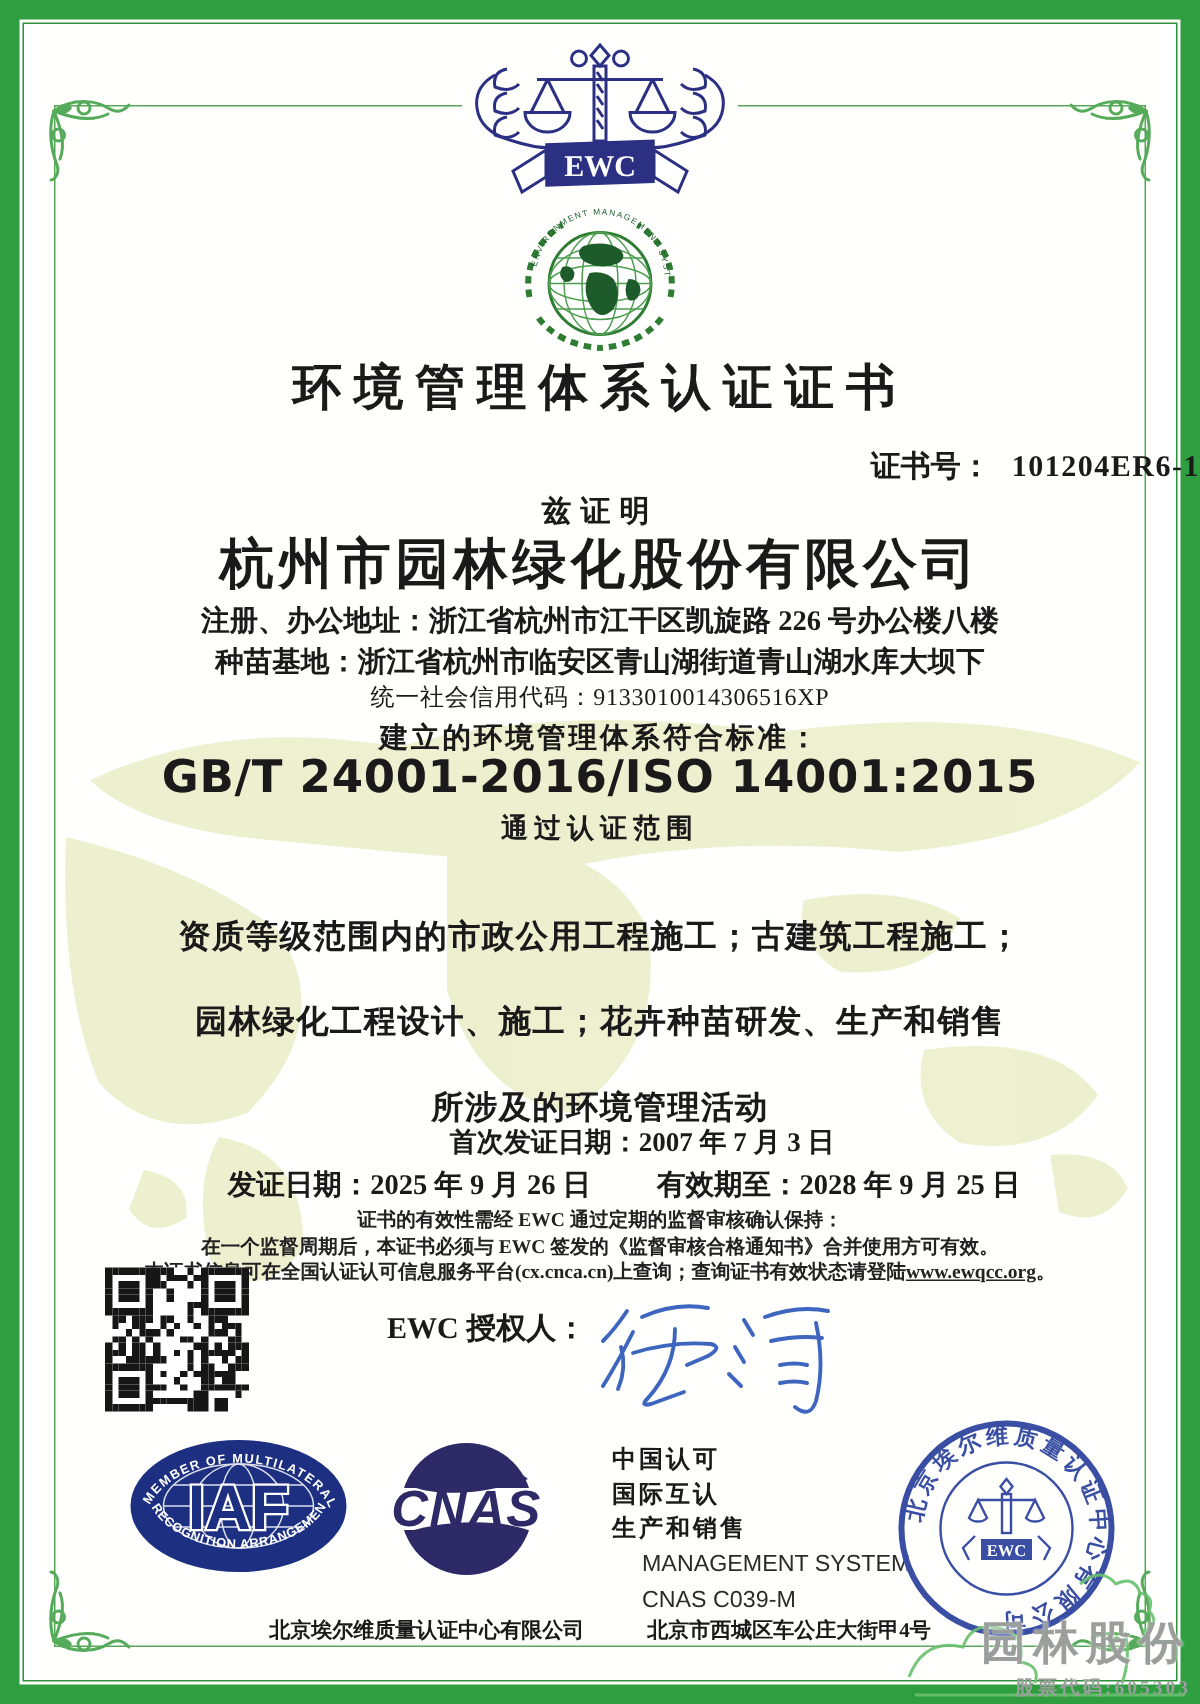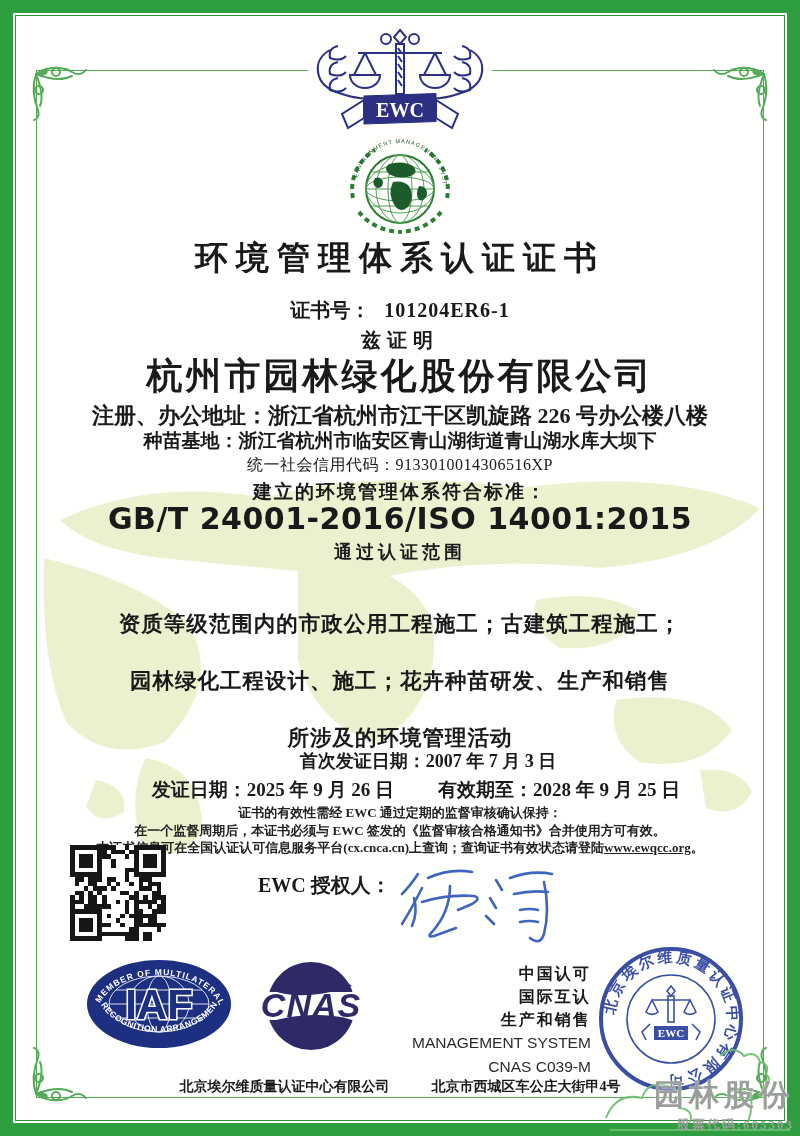--- a/index.html
+++ b/index.html
@@ -12,43 +12,43 @@
   .corner.tl{left:26px;top:60px;}
   .corner.tr{right:26px;top:60px;transform:scaleX(-1);}
   .corner.bl{left:26px;bottom:28px;transform:scaleY(-1);}
   .corner.br{right:26px;bottom:28px;transform:scale(-1,-1);}
   .mapbg{position:absolute;left:0;top:0;z-index:0;}
   .content{position:absolute;left:0;top:0;width:800px;height:1136px;z-index:2;}
   .cblock{position:absolute;left:0;width:800px;text-align:center;}
   .emblem-ewc{position:absolute;left:50%;transform:translateX(-50%);top:26px;background:#fffffe;}
   .emblem-globe{position:absolute;left:50%;transform:translateX(-50%);top:134px;}
   .title{top:236px;font-size:33px;font-weight:700;letter-spacing:8px;}
-  .certno{top:297px;font-size:20px;font-weight:700;}
+  .certno{top:297px;font-size:20px;font-weight:700;text-align:right;}
   .certno .num{font-family:"Liberation Serif",serif;letter-spacing:1px;margin-left:14px;}
   .attest{top:327px;font-size:20px;font-weight:700;letter-spacing:6px;}
   .company{top:352px;font-size:36px;font-weight:700;letter-spacing:3px;}
-  .addr1{top:401px;font-size:22px;font-weight:700;}
+  .addr1{top:401px;font-size:19px;font-weight:700;}
   .addr2{top:428px;font-size:19px;font-weight:700;}
   .code{top:455px;font-size:16px;font-weight:500;letter-spacing:.5px;}
   .std-intro{top:479px;font-size:19px;font-weight:700;letter-spacing:2px;}
   .std-code{top:501px;font-size:30px;font-weight:700;font-family:"DejaVu Sans","Liberation Sans",sans-serif;letter-spacing:0.5px;}
   .scope-head{top:540px;font-size:18px;font-weight:700;letter-spacing:4px;}
   .scope{top:596px;font-size:21.5px;font-weight:700;line-height:57px;letter-spacing:1px;}
   .first-issue{top:749px;font-size:18px;font-weight:700;padding-left:28px;}
   .dates{top:777px;font-size:19px;font-weight:700;display:flex;justify-content:center;gap:44px;padding-left:16px;}
   .notes{top:804px;font-size:13px;font-weight:600;line-height:17.5px;color:#222;}
   .notes .url{text-decoration:underline;}
   .qr{position:absolute;left:70px;top:845px;width:96px;height:96px;display:grid;
       grid-template-columns:repeat(21,1fr);grid-template-rows:repeat(21,1fr);background:#fff;}
   .qr .d{background:#161616;}
   .auth-label{position:absolute;left:258px;top:872px;font-size:20px;font-weight:700;}
   .signature{position:absolute;left:392px;top:852px;}
   .iaf{position:absolute;left:84px;top:957px;}
   .cnas-logo{position:absolute;left:246px;top:960px;}
-  .cnas-text{position:absolute;left:392px;top:962px;text-align:right;}
+  .cnas-text{position:absolute;left:408px;top:962px;text-align:left;}
   .cnas-text .zh{font-size:16px;font-weight:600;line-height:23px;letter-spacing:2px;}
   .cnas-text .en{font-size:15.5px;line-height:24px;font-family:"Liberation Sans","DejaVu Sans",sans-serif;color:#2b2b2b;margin-left:20px;}
   .seal{position:absolute;left:594px;top:944px;}
   .footer{top:1078px;font-size:14px;font-weight:700;}
   .footer .gap{display:inline-block;width:42px;}
   .stock{position:absolute;right:6px;bottom:2px;z-index:6;text-align:right;}
   .stock .nm{font-size:30px;font-weight:700;color:#9b9f9b;letter-spacing:5px;text-shadow:0 0 2px #fff;}
   .stock .cd{font-size:13px;font-weight:700;color:#9b9f9b;letter-spacing:2px;}
   .stock-cloud{position:absolute;right:0;bottom:0;z-index:5;}
 </style>

